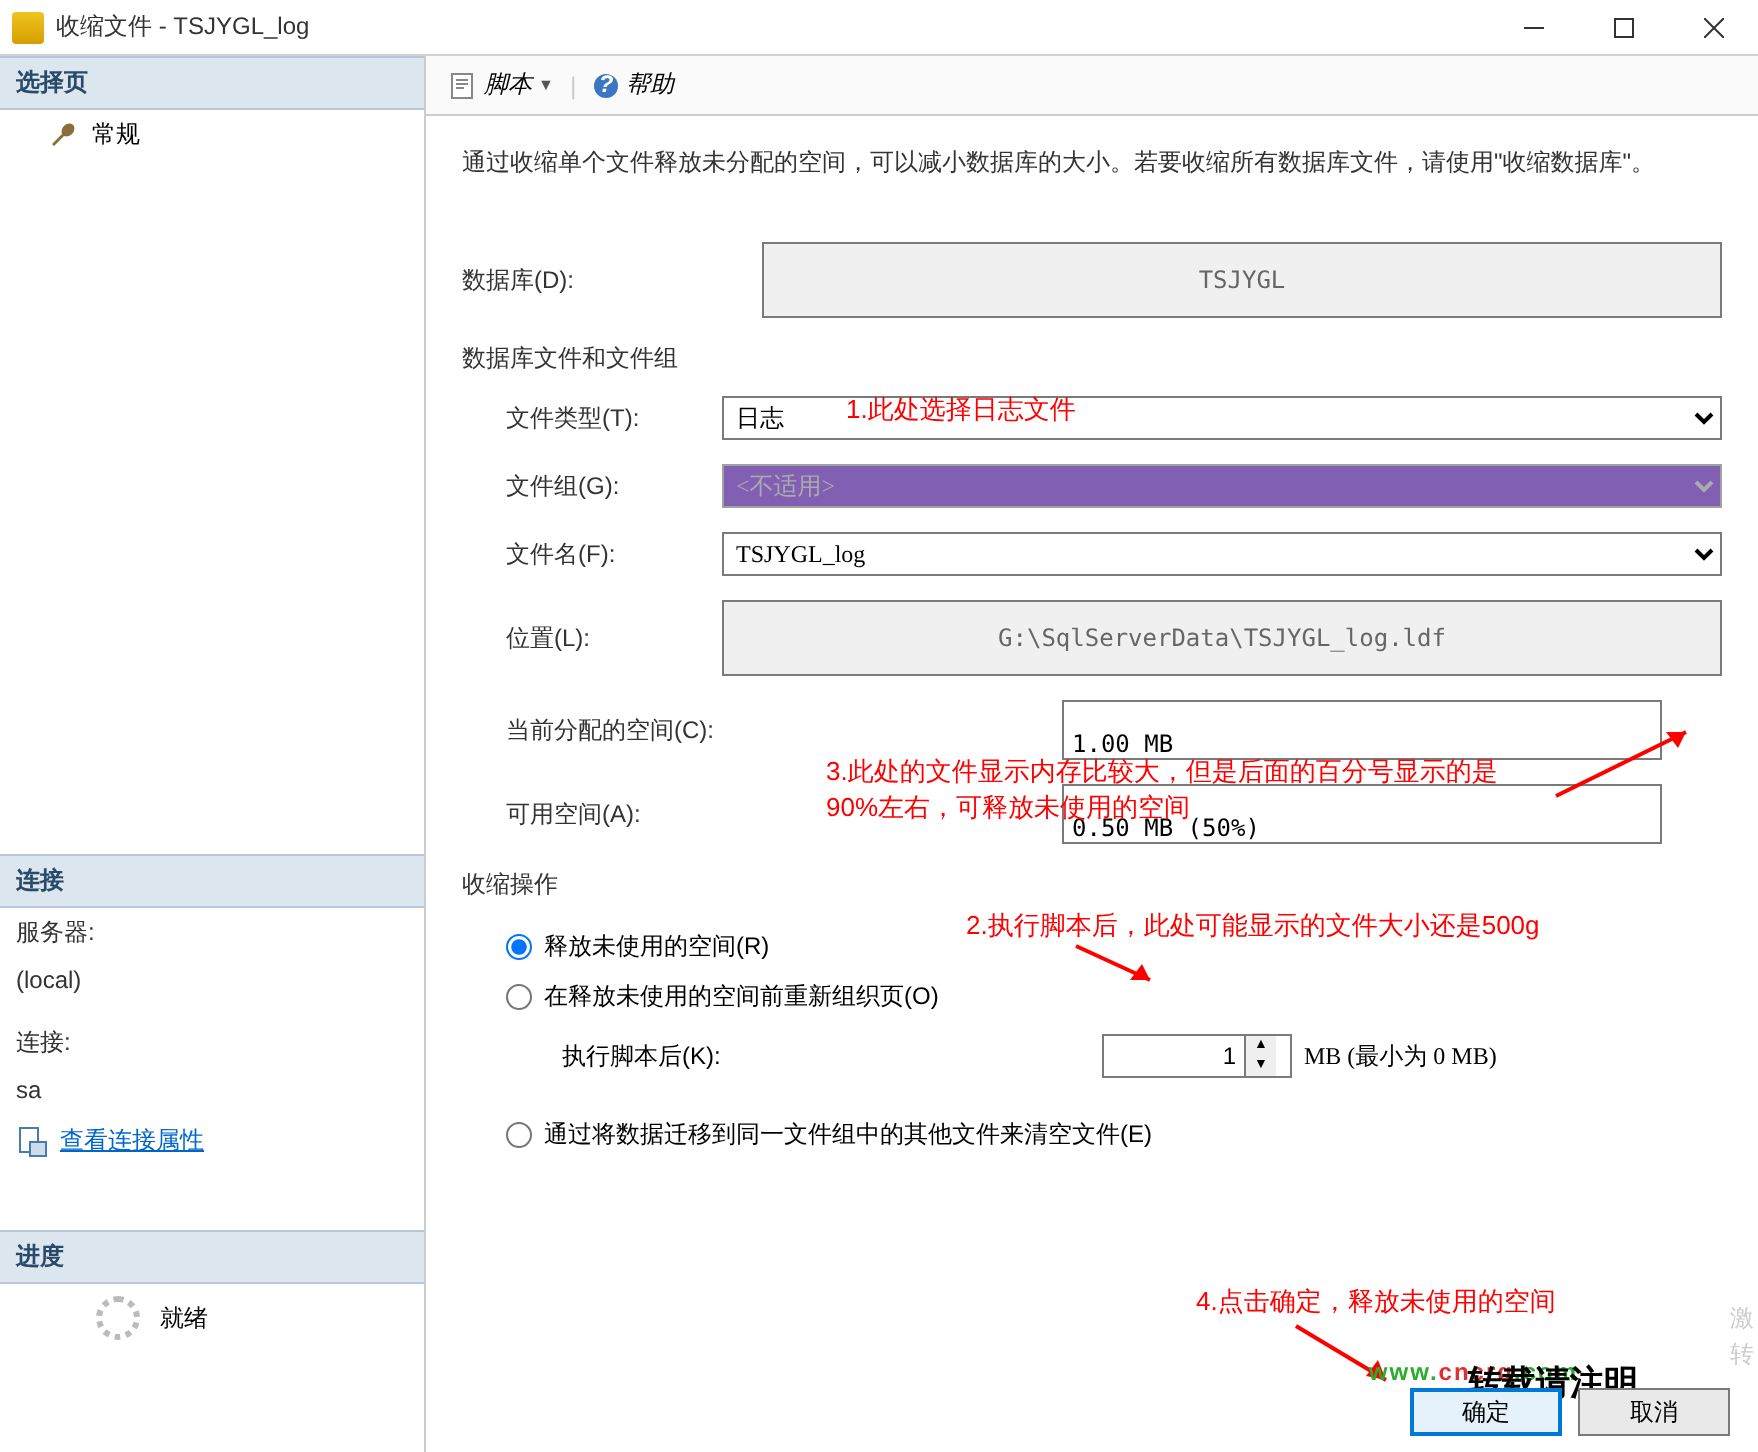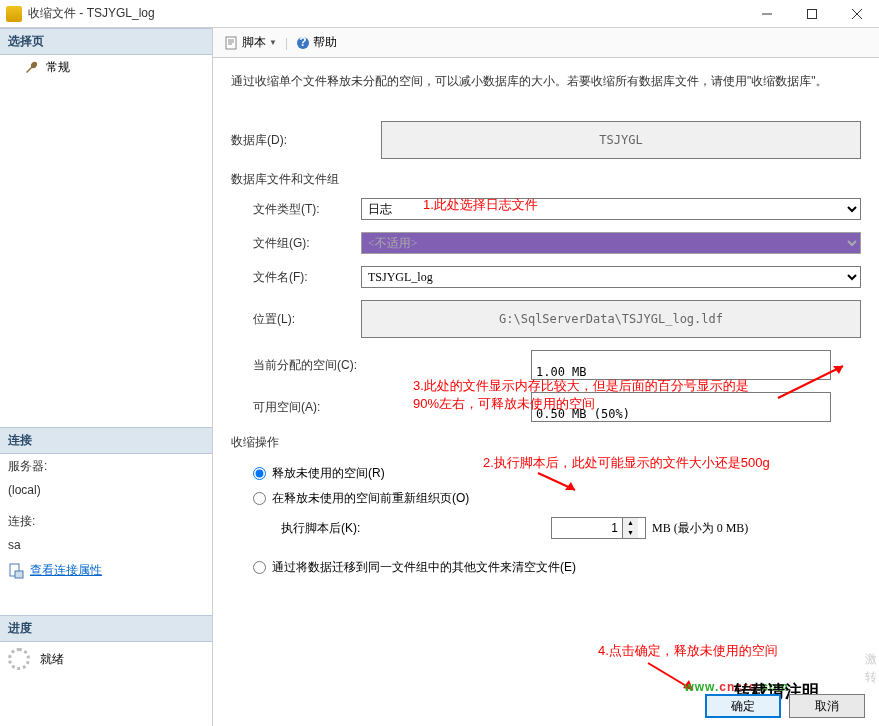--- a/index.html
+++ b/index.html
@@ -18,26 +18,26 @@
 
 .left { width: 213px; background: #fff; border-right: 1px solid #ccc; display: flex; flex-direction: column; }
 .section-head { background: #dce6ee; border-top: 1px solid #b8c8d8; border-bottom: 1px solid #b8c8d8; padding: 4px 8px; font-weight: bold; color: #2a4a6a; }
 .left .treerow { display: flex; align-items: center; padding: 4px 8px 4px 24px; }
 .left .treerow .icon-wrench { width: 16px; height: 16px; margin-right: 6px; display:inline-block; }
 .left .spacer { flex: 1; }
 .kv { padding: 4px 8px; color: #333; }
 .linkrow { display: flex; align-items: center; padding: 6px 8px; }
 .linkrow .icon-props { width: 16px; height: 16px; margin-right: 6px; }
 .link { color: #0066cc; text-decoration: underline; cursor: pointer; }
-.progress-sec { padding: 6px 8px; display:flex; align-items:center; }
+.progress-sec { padding: 6px 8px; display:flex; align-items:center;margin-left:40px; }
 .progress-circle { width: 22px; height: 22px; border: 3px dotted #bbb; border-radius: 50%; margin-right: 10px; }
 
 
 .right { flex: 1; display: flex; flex-direction: column; position: relative; }
-.toolbar { height: 30px; display: flex; align-items: center; border-bottom: 1px solid #ccc; padding: 0 8px; gap: 4px; background:#fafafa; }
+.toolbar { height: 30px; display: flex; align-items: center; border-bottom: 1px solid #ccc; padding: 0 8px; gap: 4px; background:#fafafa;font-style:italic; }
 .tool { display: flex; align-items: center; gap: 3px; padding: 2px 4px; cursor: pointer; }
 .tool .drop { font-size: 8px; color: #555; }
 .tool .ticon { width: 14px; height: 14px; }
 .content { padding: 14px 18px 0 18px; position: relative; flex: 1; overflow: hidden; }
 
 .desc { color: #333; margin-bottom: 30px; line-height: 1.6; }
 .form-row { display: flex; align-items: center; margin-bottom: 12px; }
 .form-row .lbl { width: 150px; color: #333; }
 .form-row .lbl2 { width: 130px; color: #333; padding-left: 22px; }
 .form-row .lbl3 { width: 300px; color: #333; padding-left: 22px; }

